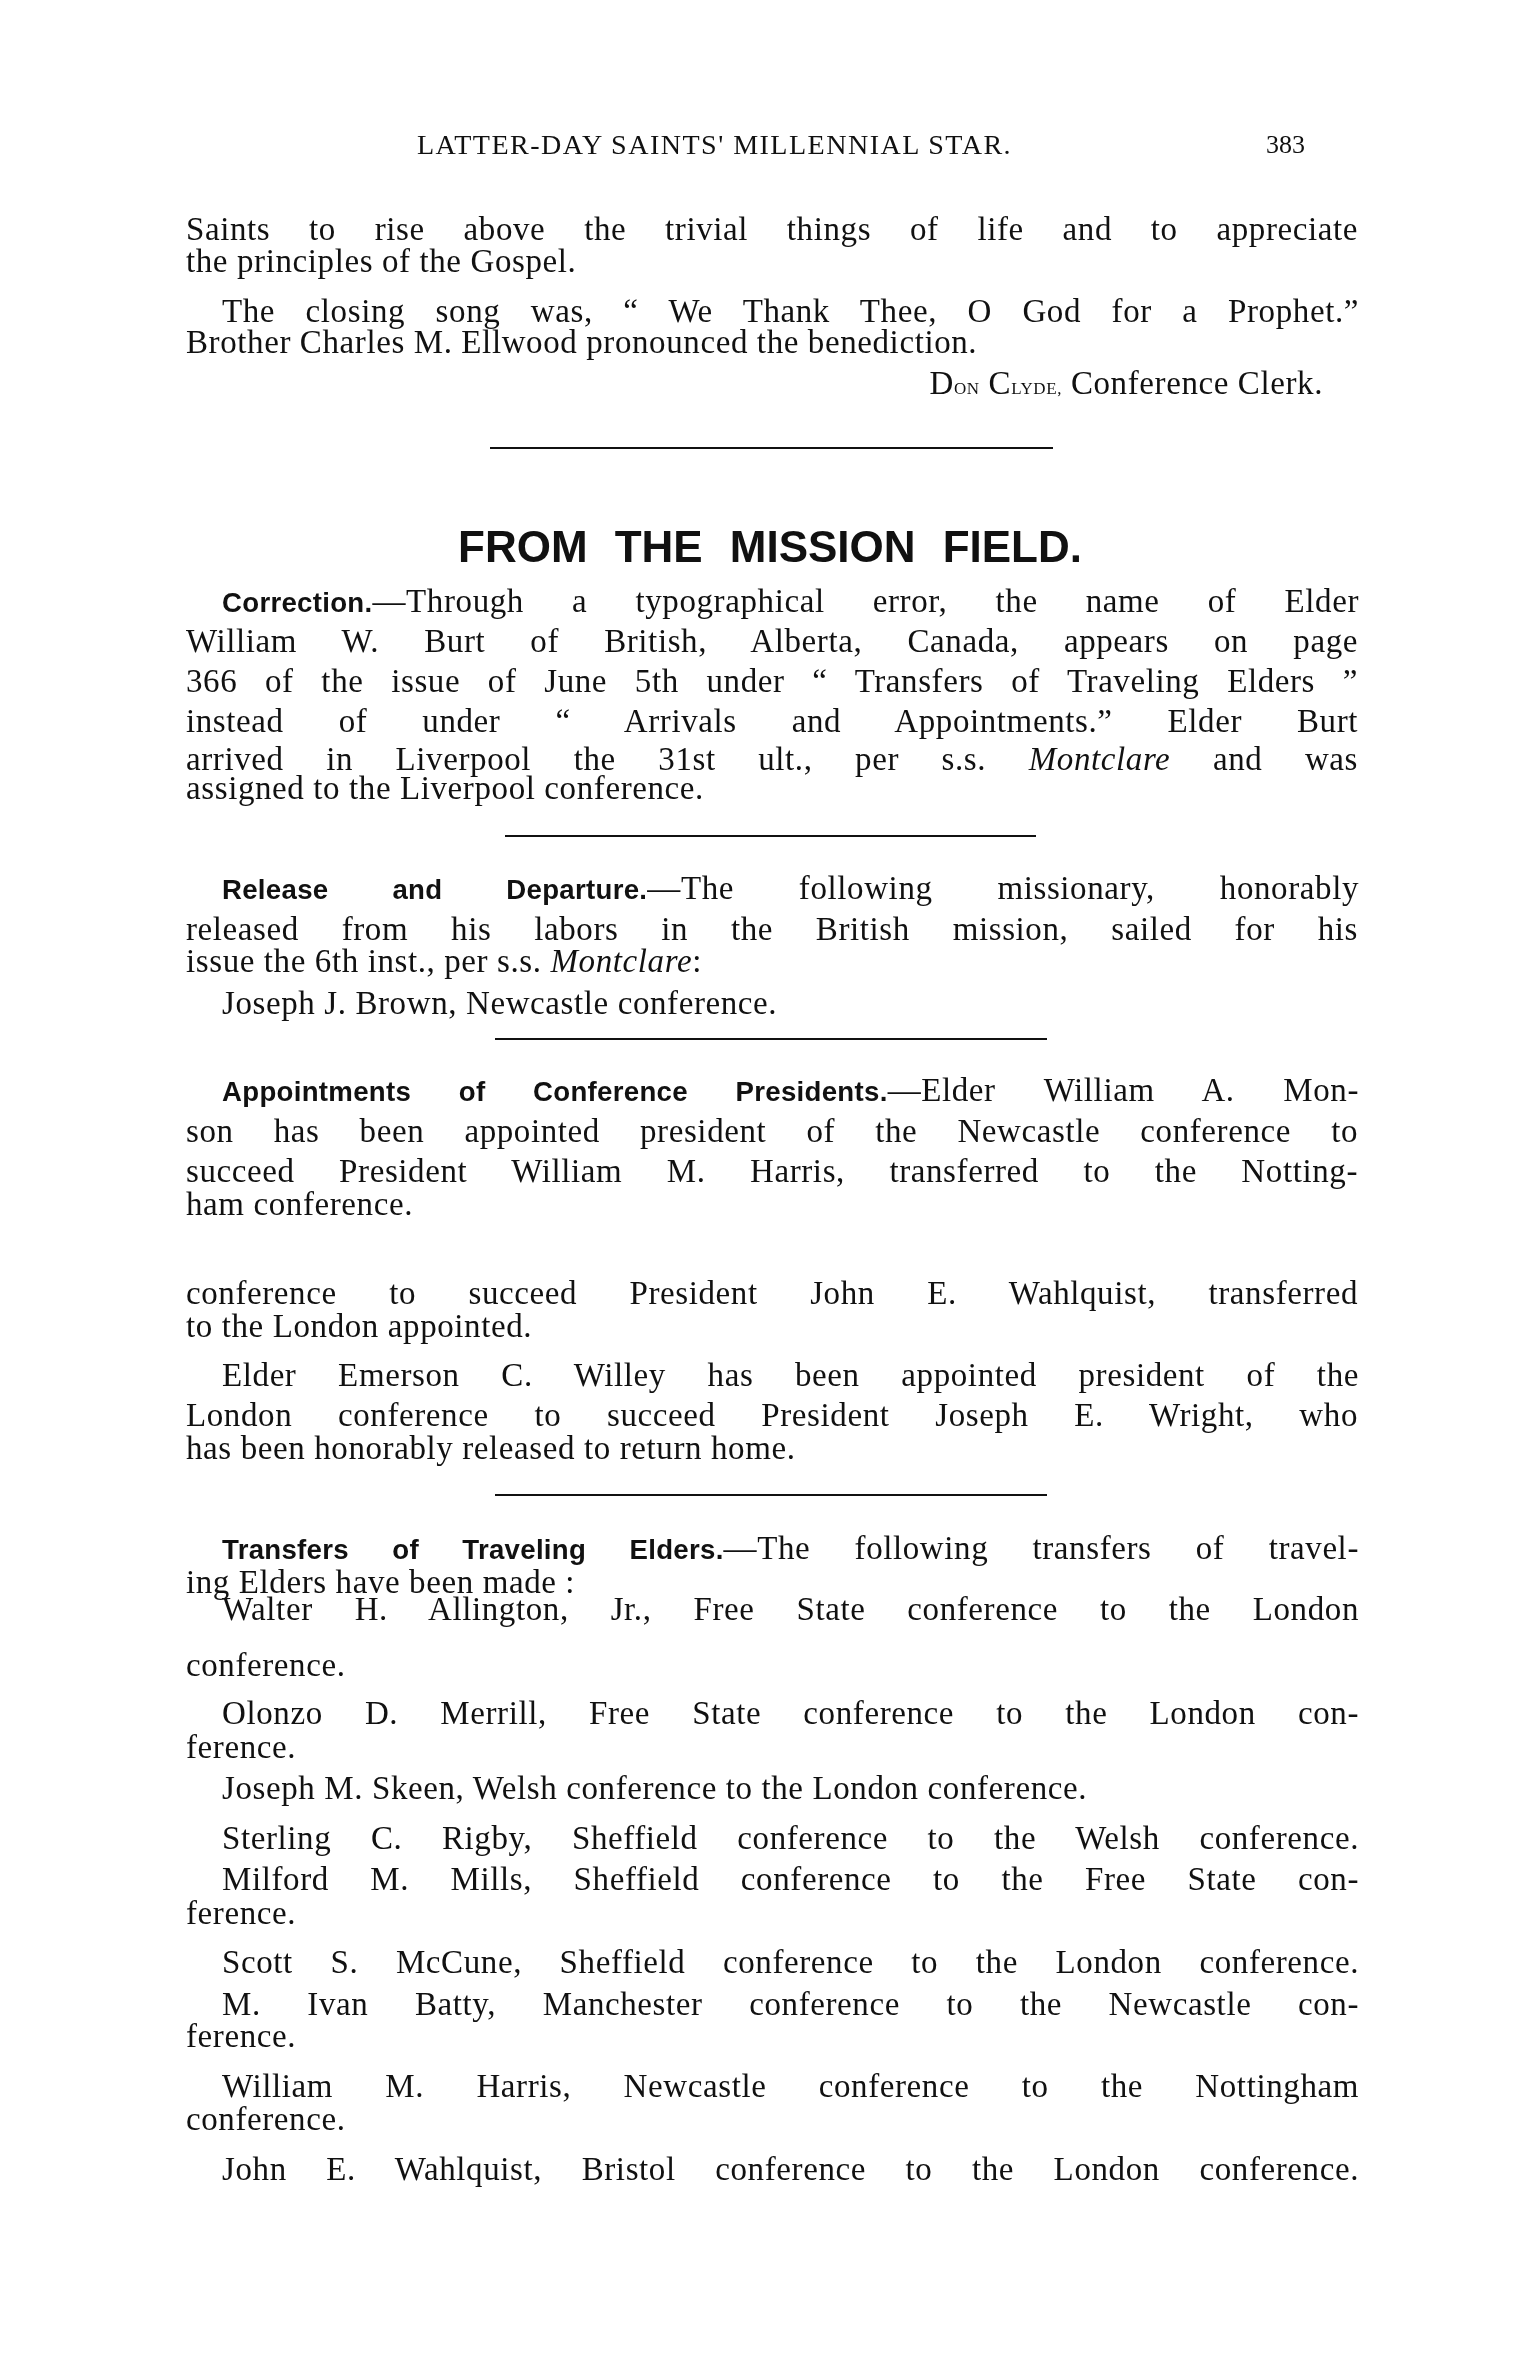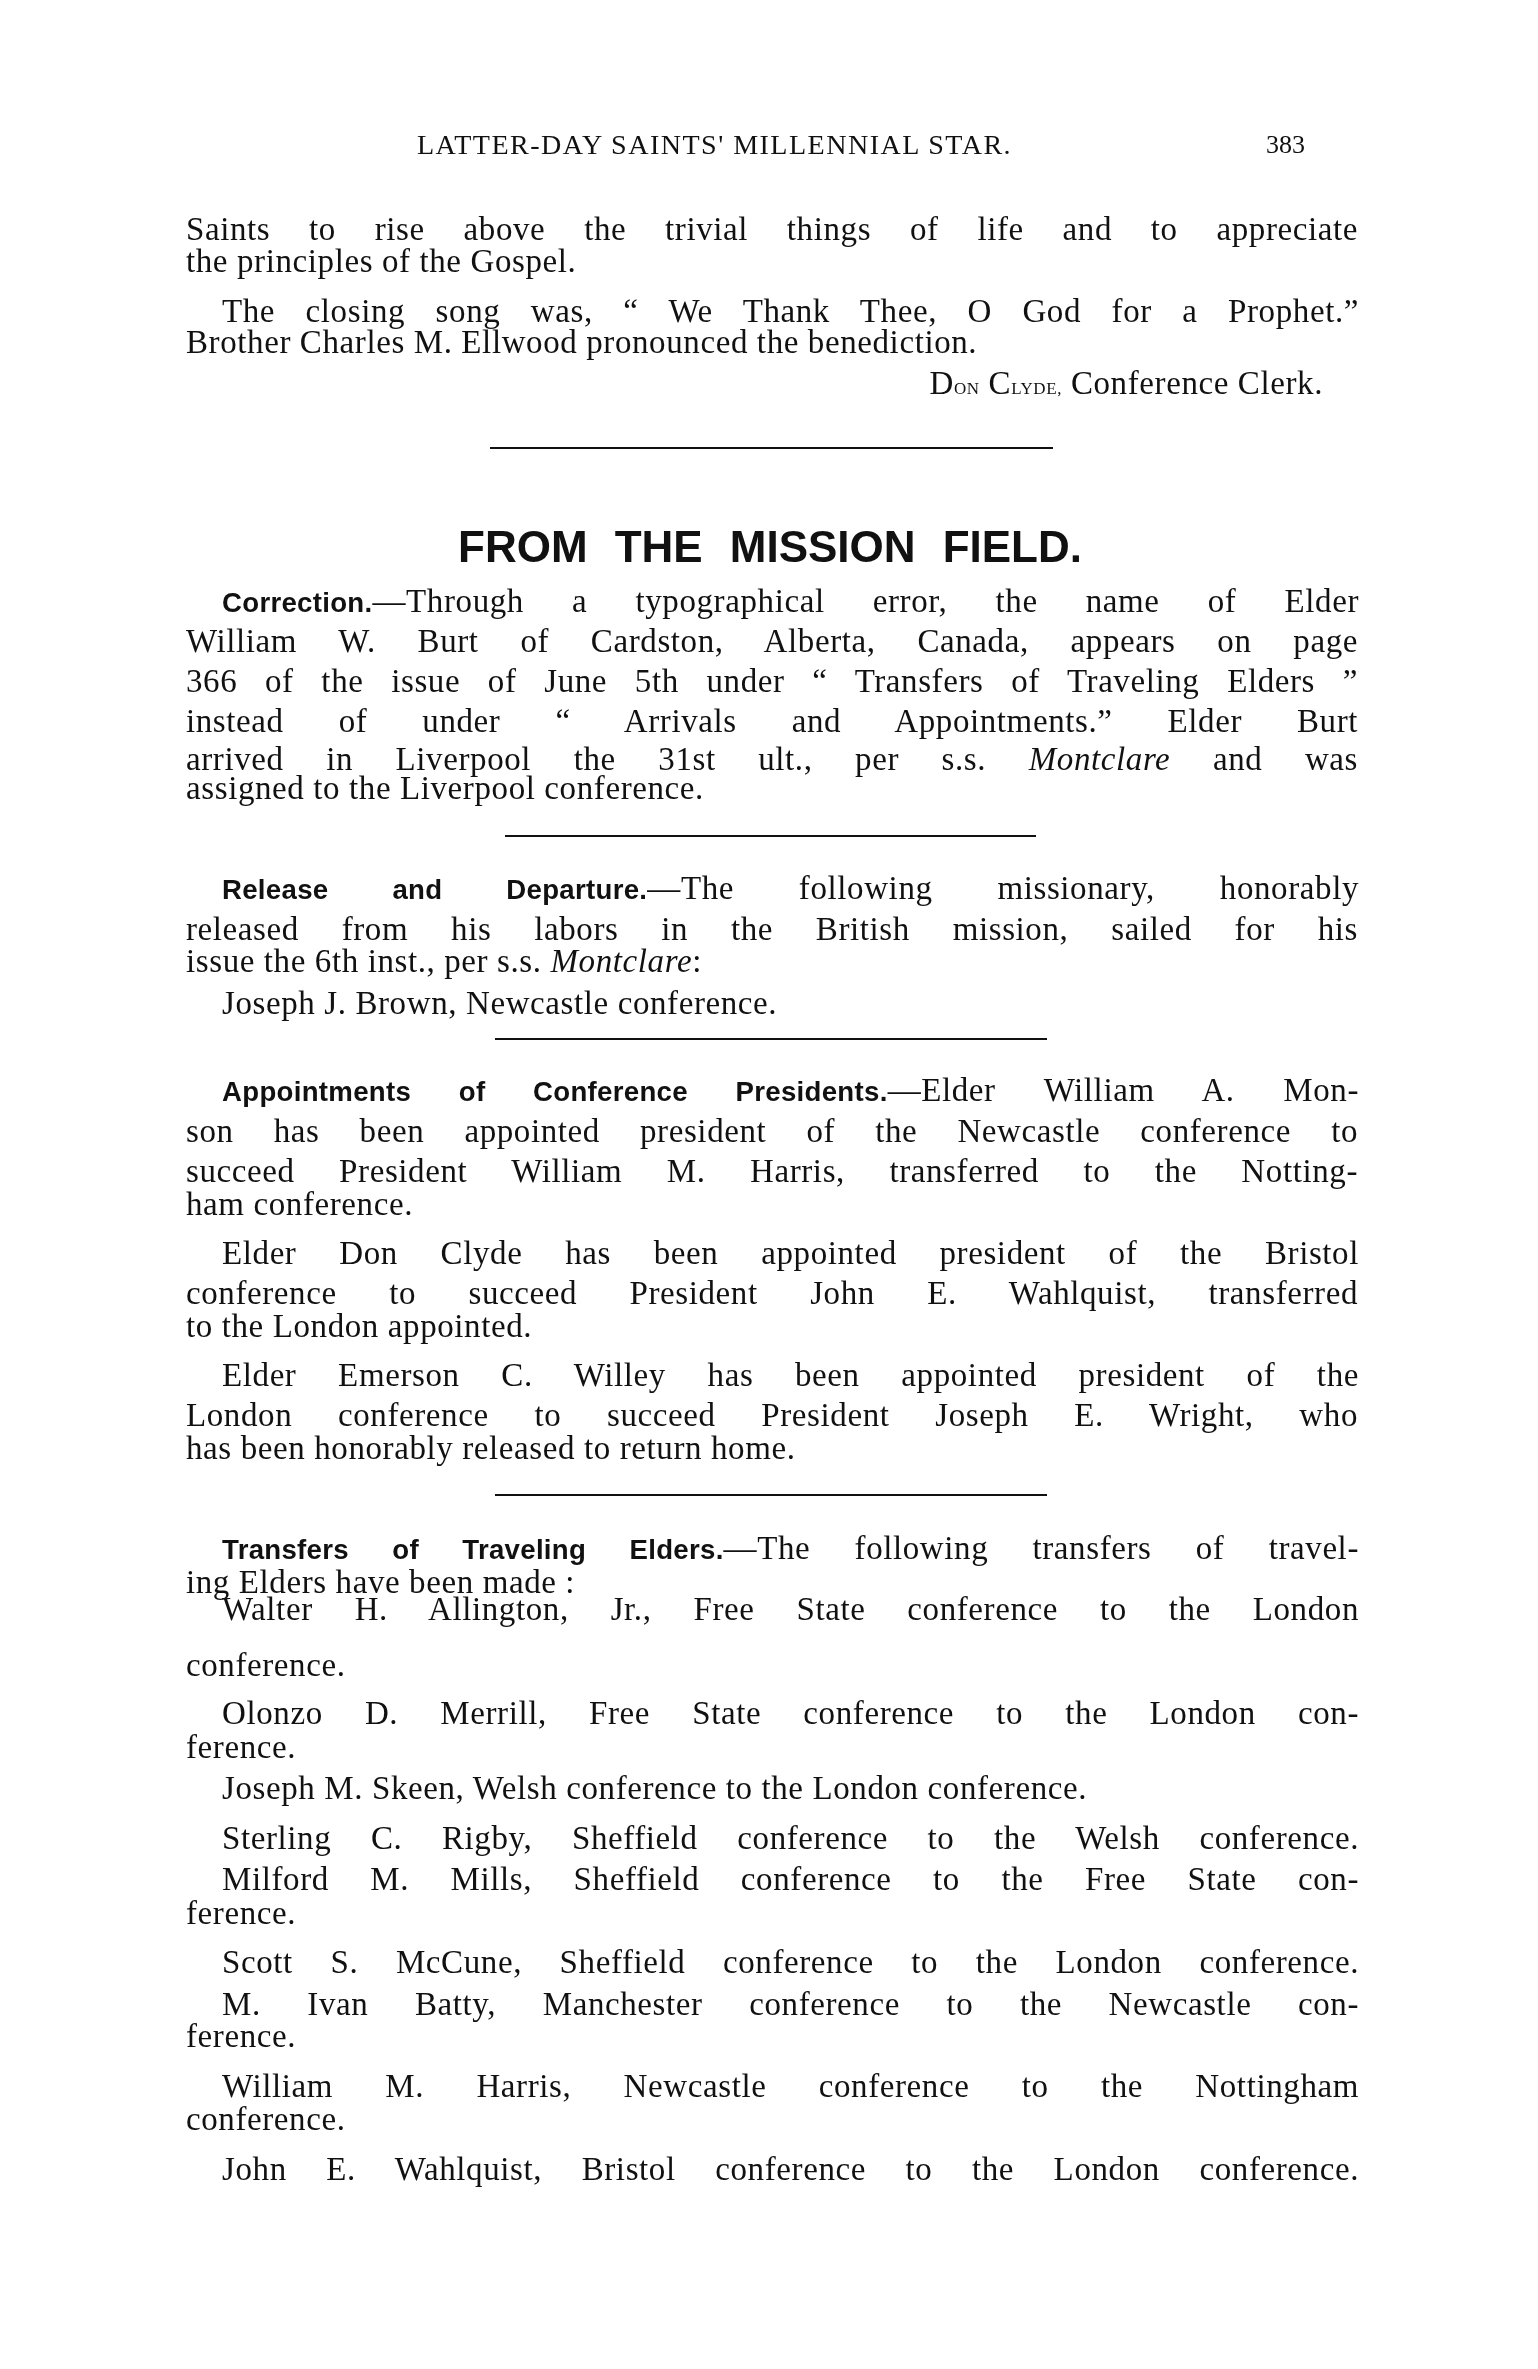--- a/index.html
+++ b/index.html
@@ -60,40 +60,39 @@
     <span class="sc-big">D</span><span class="sc-small">on</span>
     <span class="sc-big">C</span><span class="sc-small">lyde,</span>
     <span>Conference Clerk.</span>
   </div>
 
   <div class="rule" style="top:447px; left:490px; width:563px"></div>
 
   <div class="section-title">FROM THE MISSION FIELD.</div>
 
   <div class="line indent just" style="top:572px"><span class="runin">Correction.</span><span>—Through a typographical error, the name of Elder</span></div>
-  <div class="line just" style="top:612px">William W. Burt of Cardston, Alberta, Canada, appears on page</div>
+  <div class="line just" style="top:612px">William W. Burt of British, Alberta, Canada, appears on page</div>
   <div class="line just" style="top:652px">366 of the issue of June 5th under “ Transfers of Traveling Elders ”</div>
   <div class="line just" style="top:692px">instead of under “ Arrivals and Appointments.” Elder Burt</div>
   <div class="line just" style="top:730px"><span>arrived in Liverpool the 31st ult., per s.s.</span> <i>Montclare</i> <span>and was</span></div>
   <div class="line" style="top:767px">assigned to the Liverpool conference.</div>
 
   <div class="rule" style="top:835px; left:505px; width:531px"></div>
 
   <div class="line indent just" style="top:859px"><span class="runin">Release and Departure.</span><span>—The following missionary, honorably</span></div>
   <div class="line just" style="top:900px">released from his labors in the British mission, sailed for his</div>
   <div class="line" style="top:940px"><span>issue the 6th inst., per s.s.</span> <i>Montclare</i><span>:</span></div>
   <div class="line indent" style="top:982px">Joseph J. Brown, Newcastle conference.</div>
 
   <div class="rule" style="top:1038px; left:495px; width:552px"></div>
 
   <div class="line indent just" style="top:1061px"><span class="runin">Appointments of Conference Presidents.</span><span>—Elder William A. Mon-</span></div>
   <div class="line just" style="top:1102px">son has been appointed president of the Newcastle conference to</div>
   <div class="line just" style="top:1142px">succeed President William M. Harris, transferred to the Notting-</div>
   <div class="line" style="top:1183px">ham conference.</div>
-  <div class="line indent just" style="top:1224px">Elder Don Clyde has been appointed president of the Bristol</div>
   <div class="line just" style="top:1264px">conference to succeed President John E. Wahlquist, transferred</div>
   <div class="line" style="top:1305px">to the London appointed.</div>
   <div class="line indent just" style="top:1346px">Elder Emerson C. Willey has been appointed president of the</div>
   <div class="line just" style="top:1386px">London conference to succeed President Joseph E. Wright, who</div>
   <div class="line" style="top:1427px">has been honorably released to return home.</div>
 
   <div class="rule" style="top:1494px; left:495px; width:552px"></div>
 
   <div class="line indent just" style="top:1519px"><span class="runin">Transfers of Traveling Elders.</span><span>—The following transfers of travel-</span></div>
   <div class="line" style="top:1561px">ing Elders have been made :</div>

